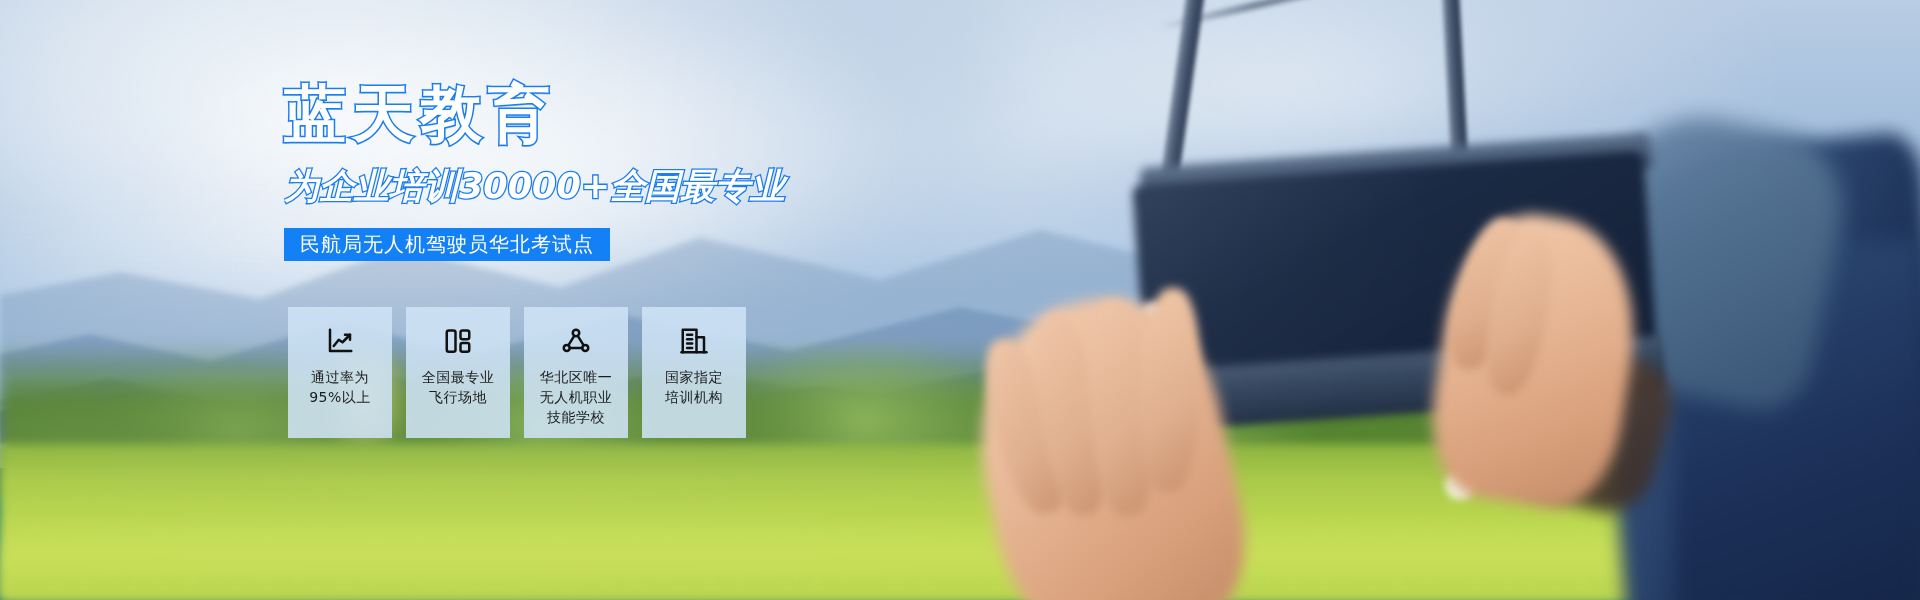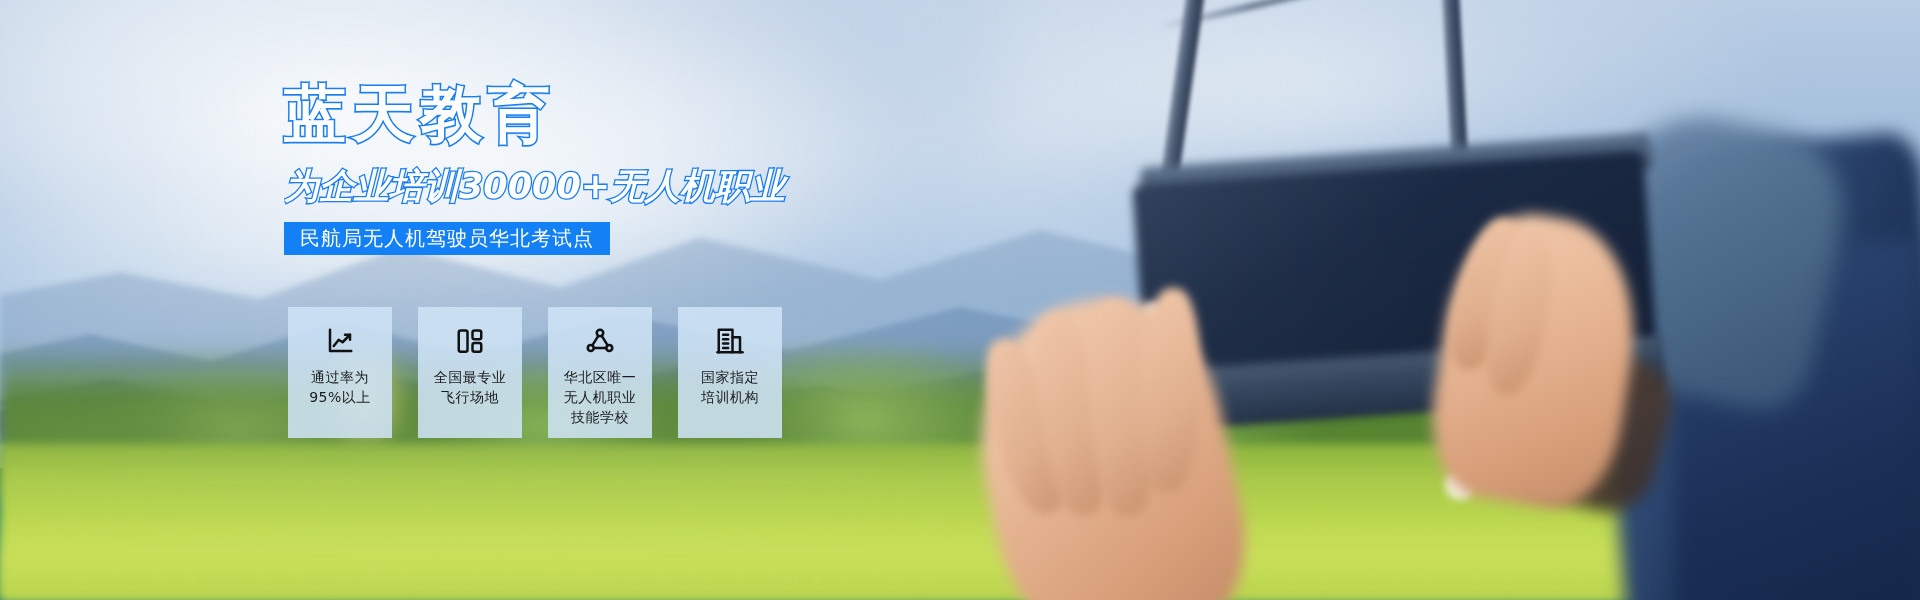--- a/index.html
+++ b/index.html
@@ -236,37 +236,37 @@
     letter-spacing:0px;
     color:#ffffff;
     font-family:"DejaVu Sans","Liberation Sans",sans-serif;
     -webkit-text-stroke:2.6px #1b7df0;
     paint-order:stroke fill;
     white-space:nowrap;
   }
 
   .badge{
     position:absolute;
-    left:284px; top:222px;
+    left:284px; top:228px;
     height:33px;
     padding:0 16px;
     background:#1480f5;
     color:#ffffff;
     font-size:20px;
     letter-spacing:1px;
     display:flex; align-items:center;
     white-space:nowrap;
     font-family:"DejaVu Sans","Liberation Sans",sans-serif;
   }
 
   .cards{
     position:absolute;
     left:288px; top:307px;
     display:flex;
-    gap:26px;
+    gap:14px;
   }
   .card{
     width:104px;
     min-height:108px;
     background:rgba(206,226,245,.88);
     display:flex;
     flex-direction:column;
     align-items:center;
     padding-top:17px;
   }
@@ -357,21 +357,21 @@
       <div class="finger rf2"></div>
     </div>
 
     <div class="depth"></div>
   </div>
 
   <div class="content">
 
     <div class="title">蓝天教育</div>
 
-    <div class="subtitle">为企业培训30000+无人机职业</div>
+    <div class="subtitle">为企业培训30000+全国最专业</div>
 
     <div class="badge">民航局无人机驾驶员华北考试点</div>
 
     <div class="cards">
 
       <div class="card">
         <span class="card-icon">
           <svg viewBox="0 0 24 24" fill="none" stroke="#111111" stroke-width="2" stroke-linecap="round" stroke-linejoin="round">
             <path d="M4 3 L4 20 L21 20"></path>
             <path d="M7 16 L11 11 L14 13 L20 7"></path>

